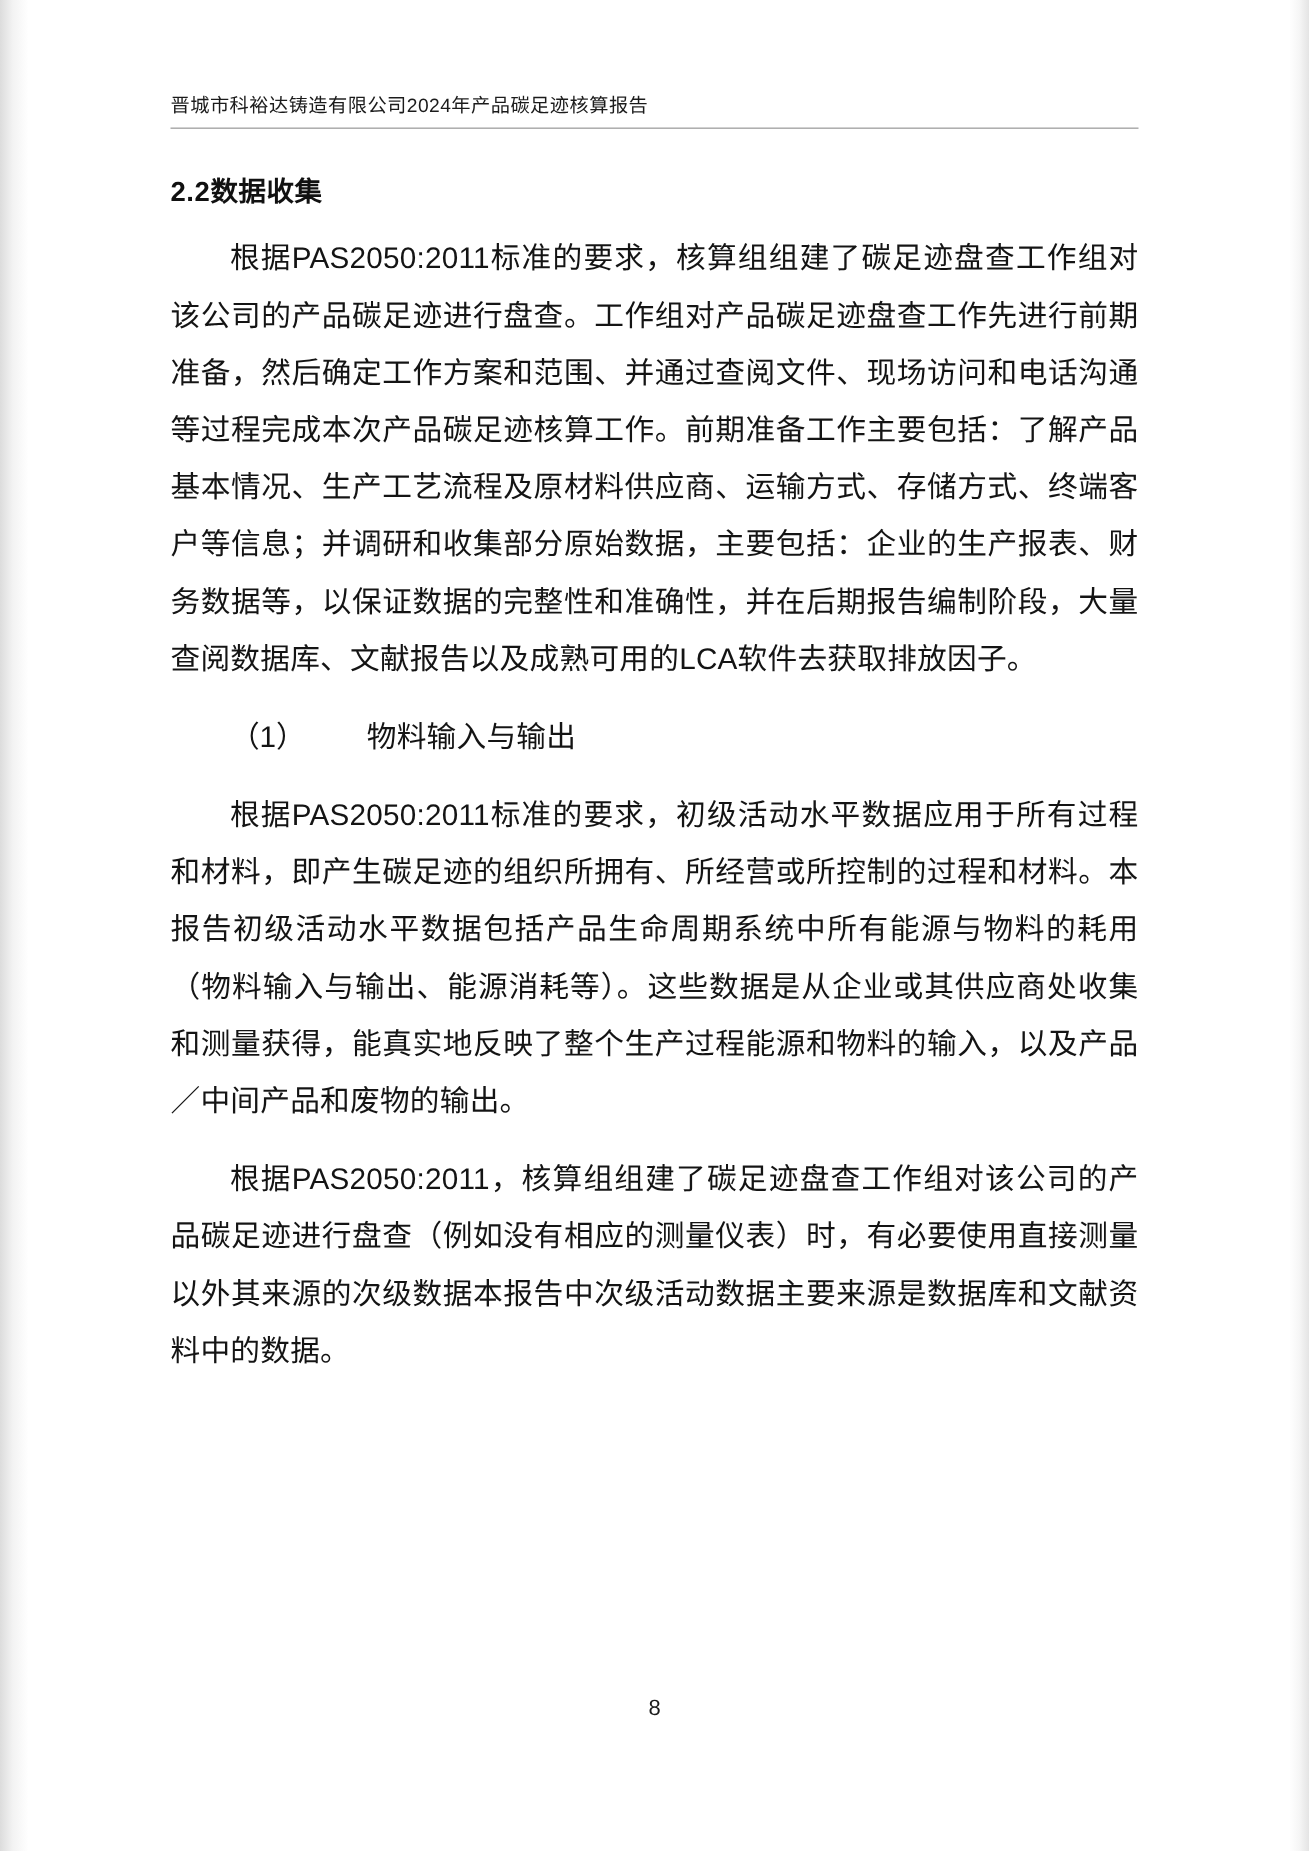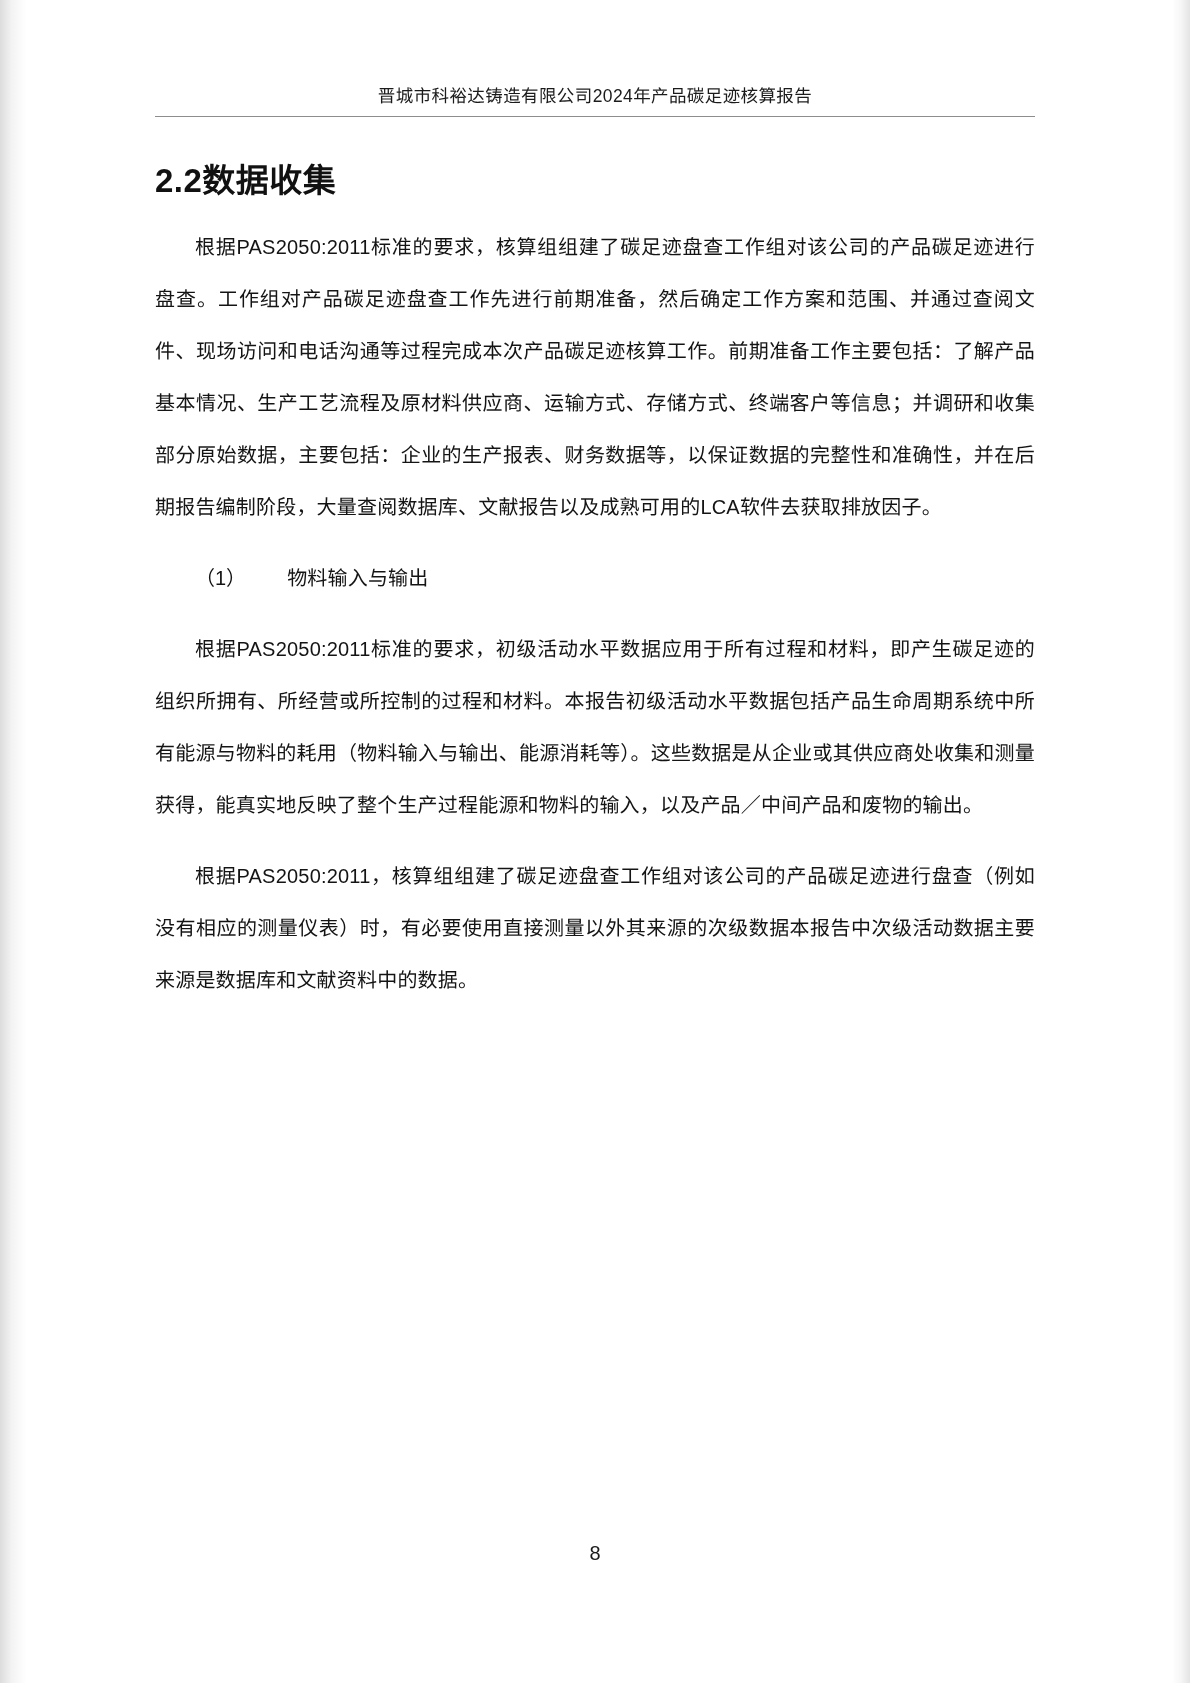--- a/index.html
+++ b/index.html
@@ -38,44 +38,44 @@
   }
   .content {
     position: absolute;
     left: 155px;
     top: 0;
     width: 880px;
     height: 1683px;
   }
   .header {
     padding-top: 82px;
-    text-align: center;
+    text-align: left;
   }
   .header-text {
     font-size: 17.5px;
     color: #1b1b1b;
     letter-spacing: 0.4px;
     font-family: "Liberation Sans", "DejaVu Sans", sans-serif;
   }
   .header-rule {
     margin-top: 9px;
     border-bottom: 1.5px solid #8d8d8d;
     width: 100%;
   }
   h2.section-title {
     margin: 37px 0 0 0;
-    font-size: 33px;
+    font-size: 25px;
     font-weight: bold;
     color: #111;
     letter-spacing: 0.5px;
   }
   p.para {
     margin: 0;
     padding-top: 19px;
-    font-size: 20px;
+    font-size: 27px;
     line-height: 52px;
     color: #141414;
     text-align: justify;
     text-justify: inter-ideograph;
     letter-spacing: 0.2px;
   }
   p.indent {
     text-indent: 2em;
   }
   p.list-item {

